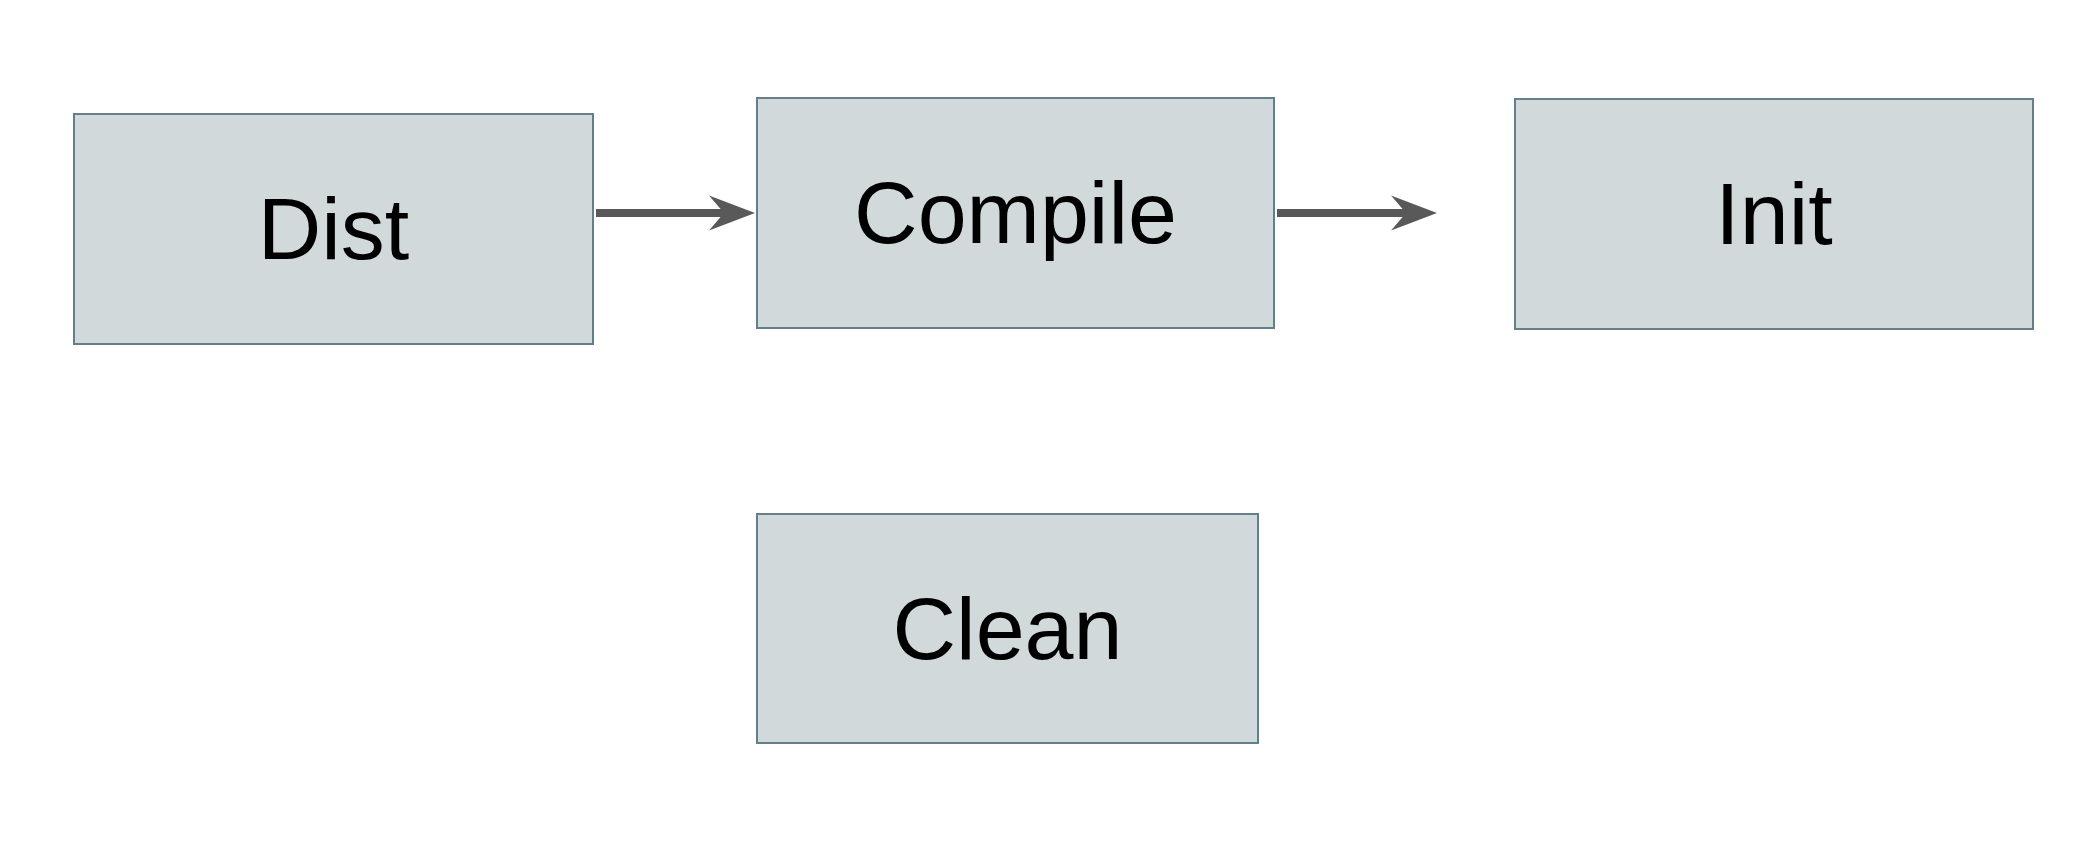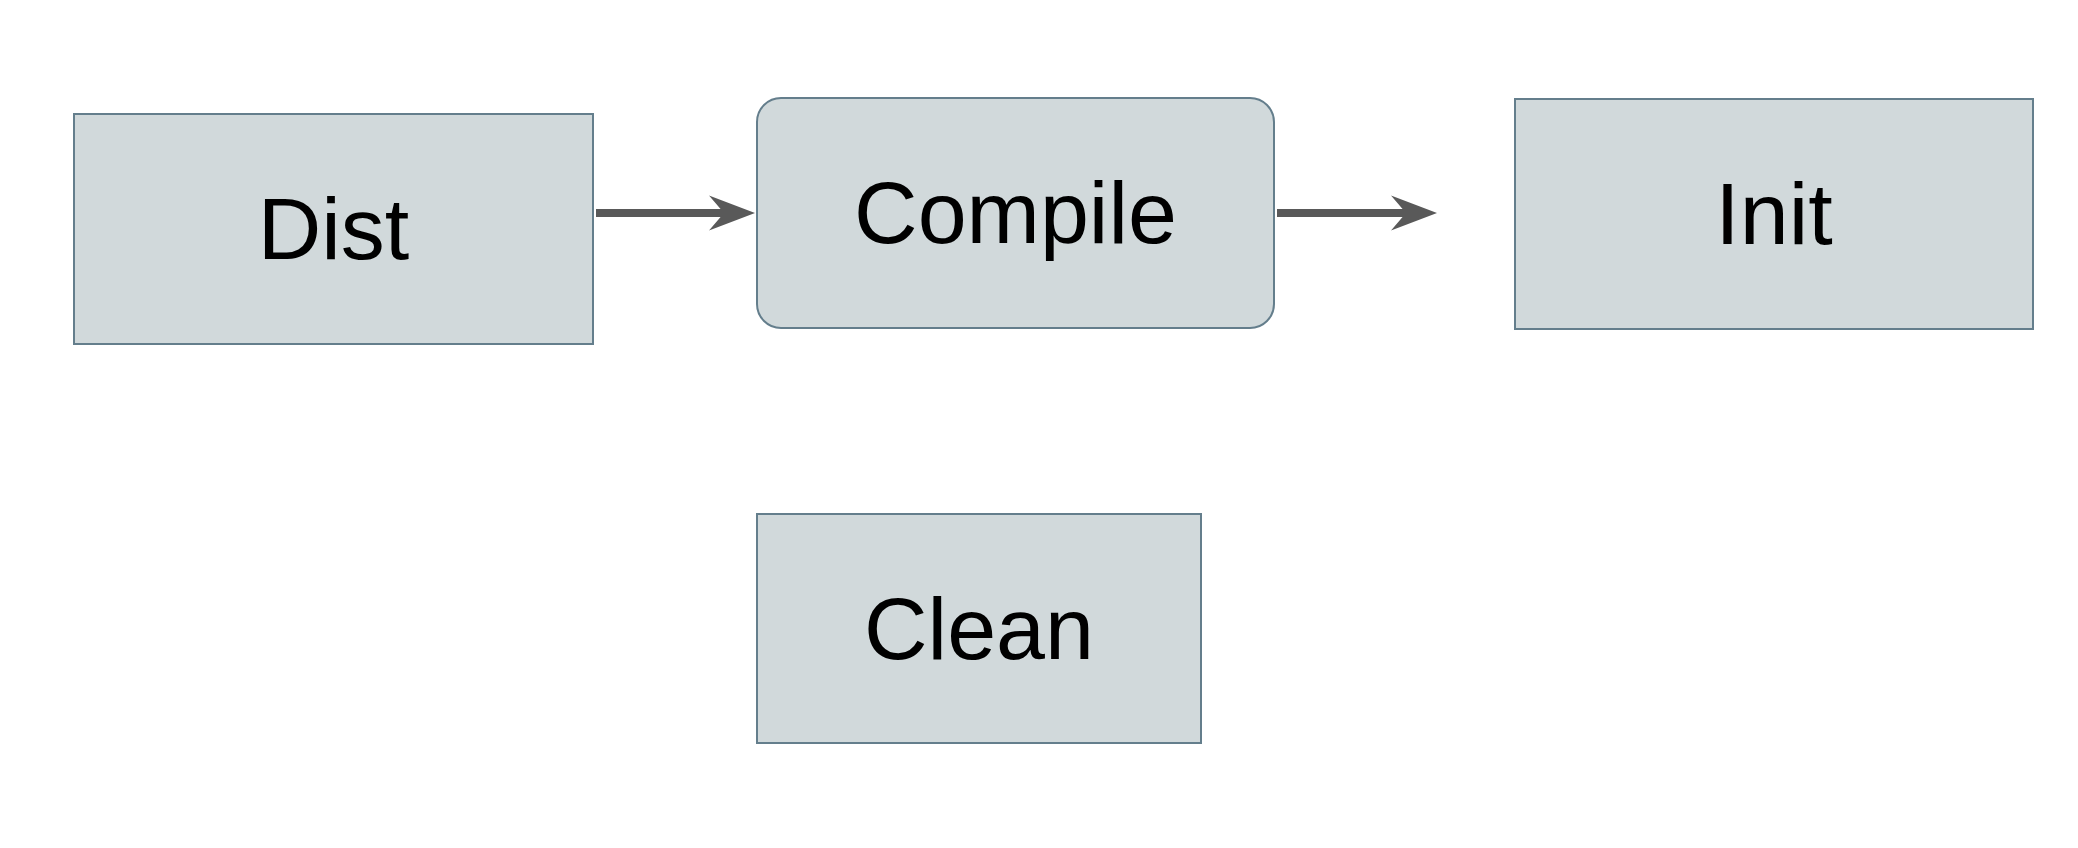--- a/index.html
+++ b/index.html
@@ -33,23 +33,23 @@
     justify-content: center;
   }
   .node-label {
     font-size: 88px;
     font-weight: 400;
     color: #000000;
     line-height: 1;
     white-space: nowrap;
   }
   .node-dist    { left: 73px;   top: 97px;  width: 521px; height: 232px; margin-top: 16px; }
-  .node-compile { left: 756px;  top: 97px;  width: 519px; height: 232px; border-radius: 25px; }
+  .node-compile { left: 756px;  top: 97px;  width: 519px; height: 232px; }
   .node-init    { left: 1514px; top: 98px;  width: 520px; height: 232px; }
-  .node-clean   { left: 756px;  top: 513px; width: 446px; height: 231px; }
+  .node-clean   { left: 756px;  top: 513px; width: 503px; height: 231px; }
   .edge-line {
     stroke: #595959;
     stroke-width: 8;
   }
   .edge-head {
     fill: #595959;
     stroke: none;
   }
 </style>
 </head>

